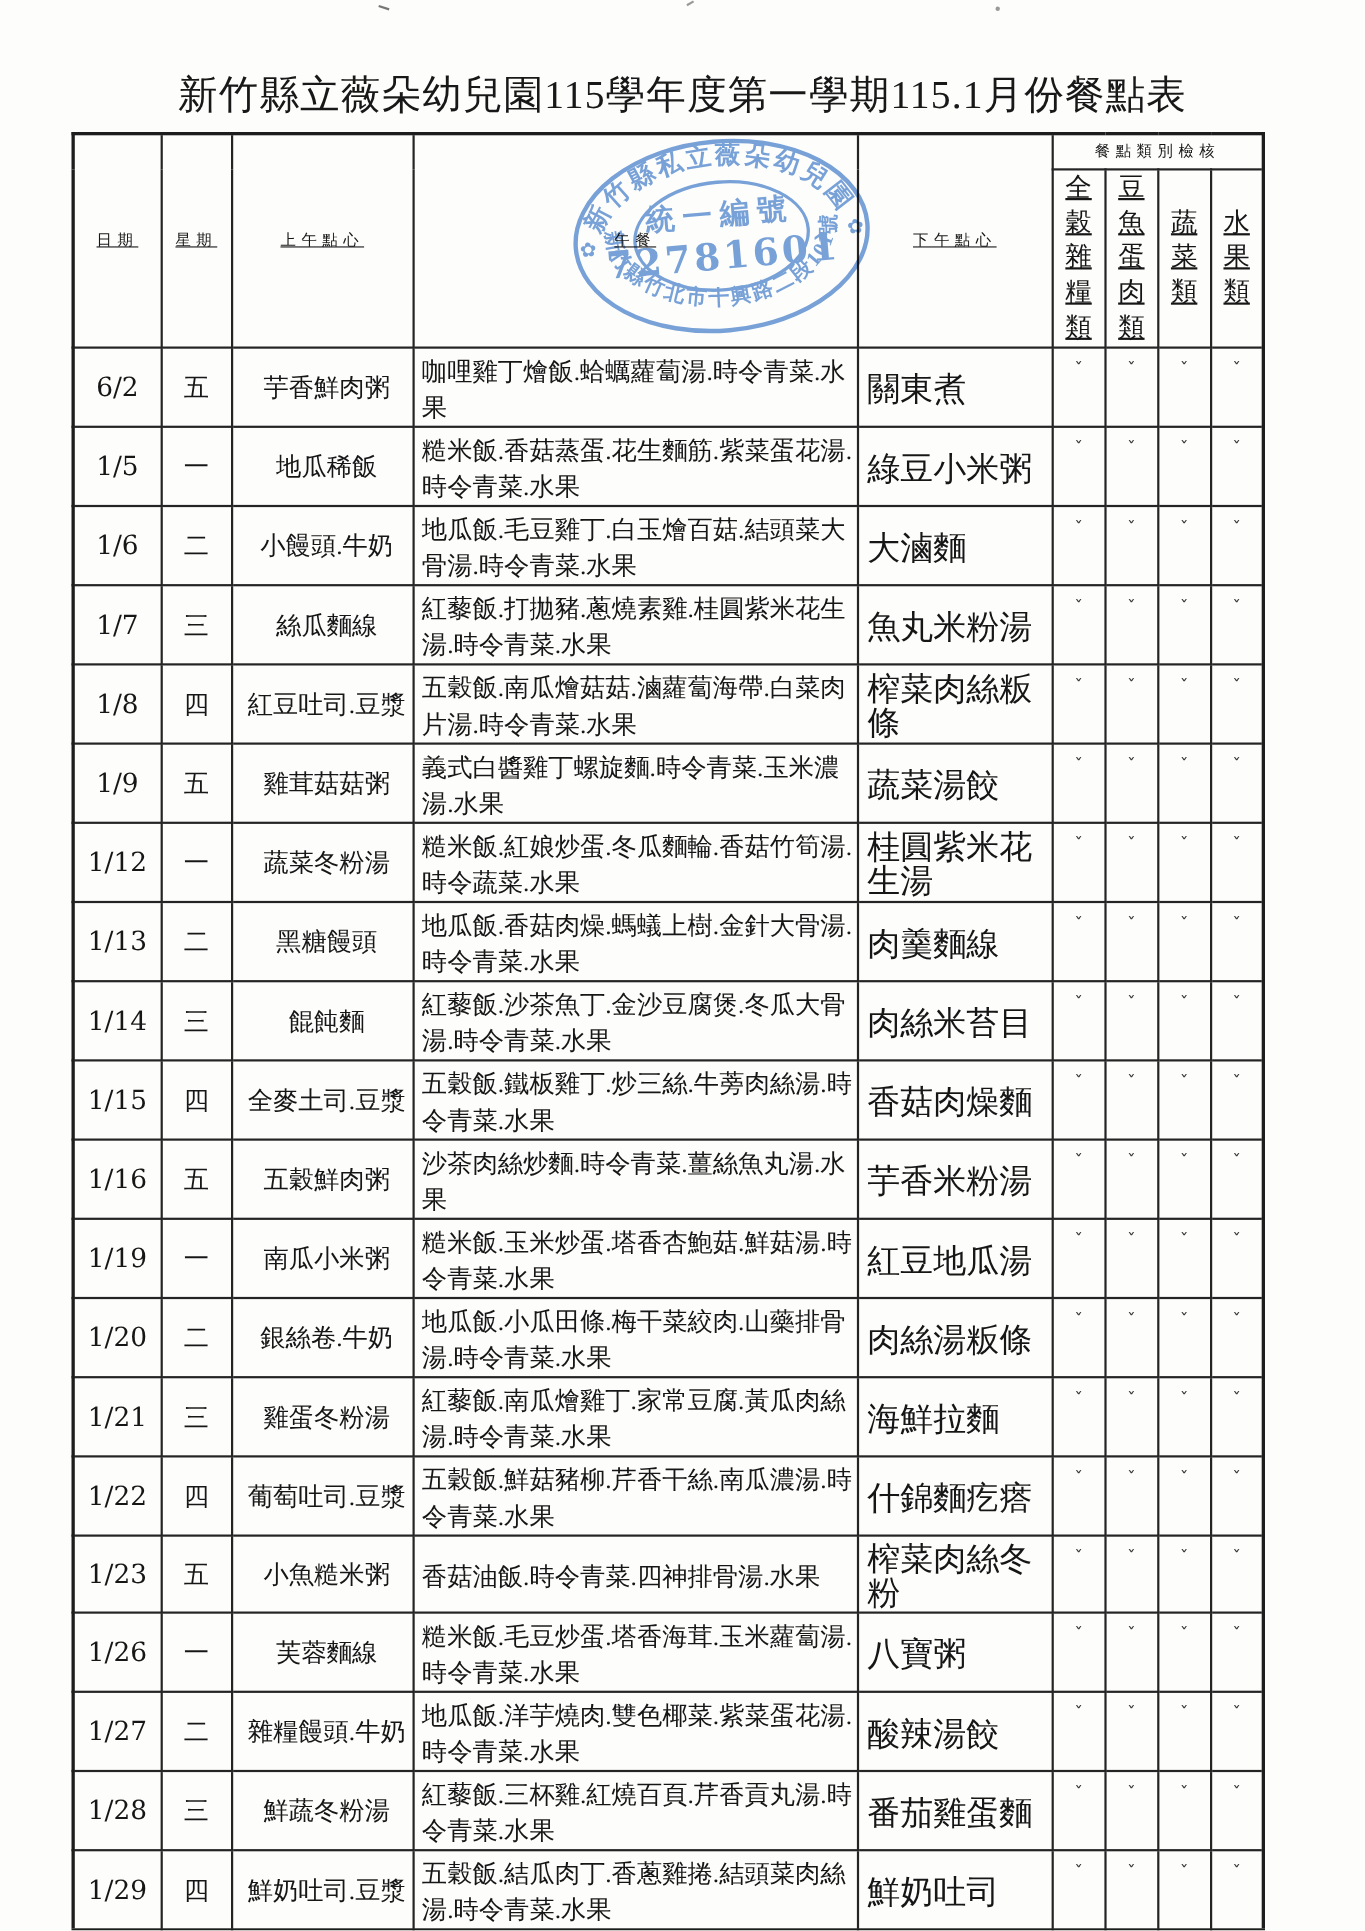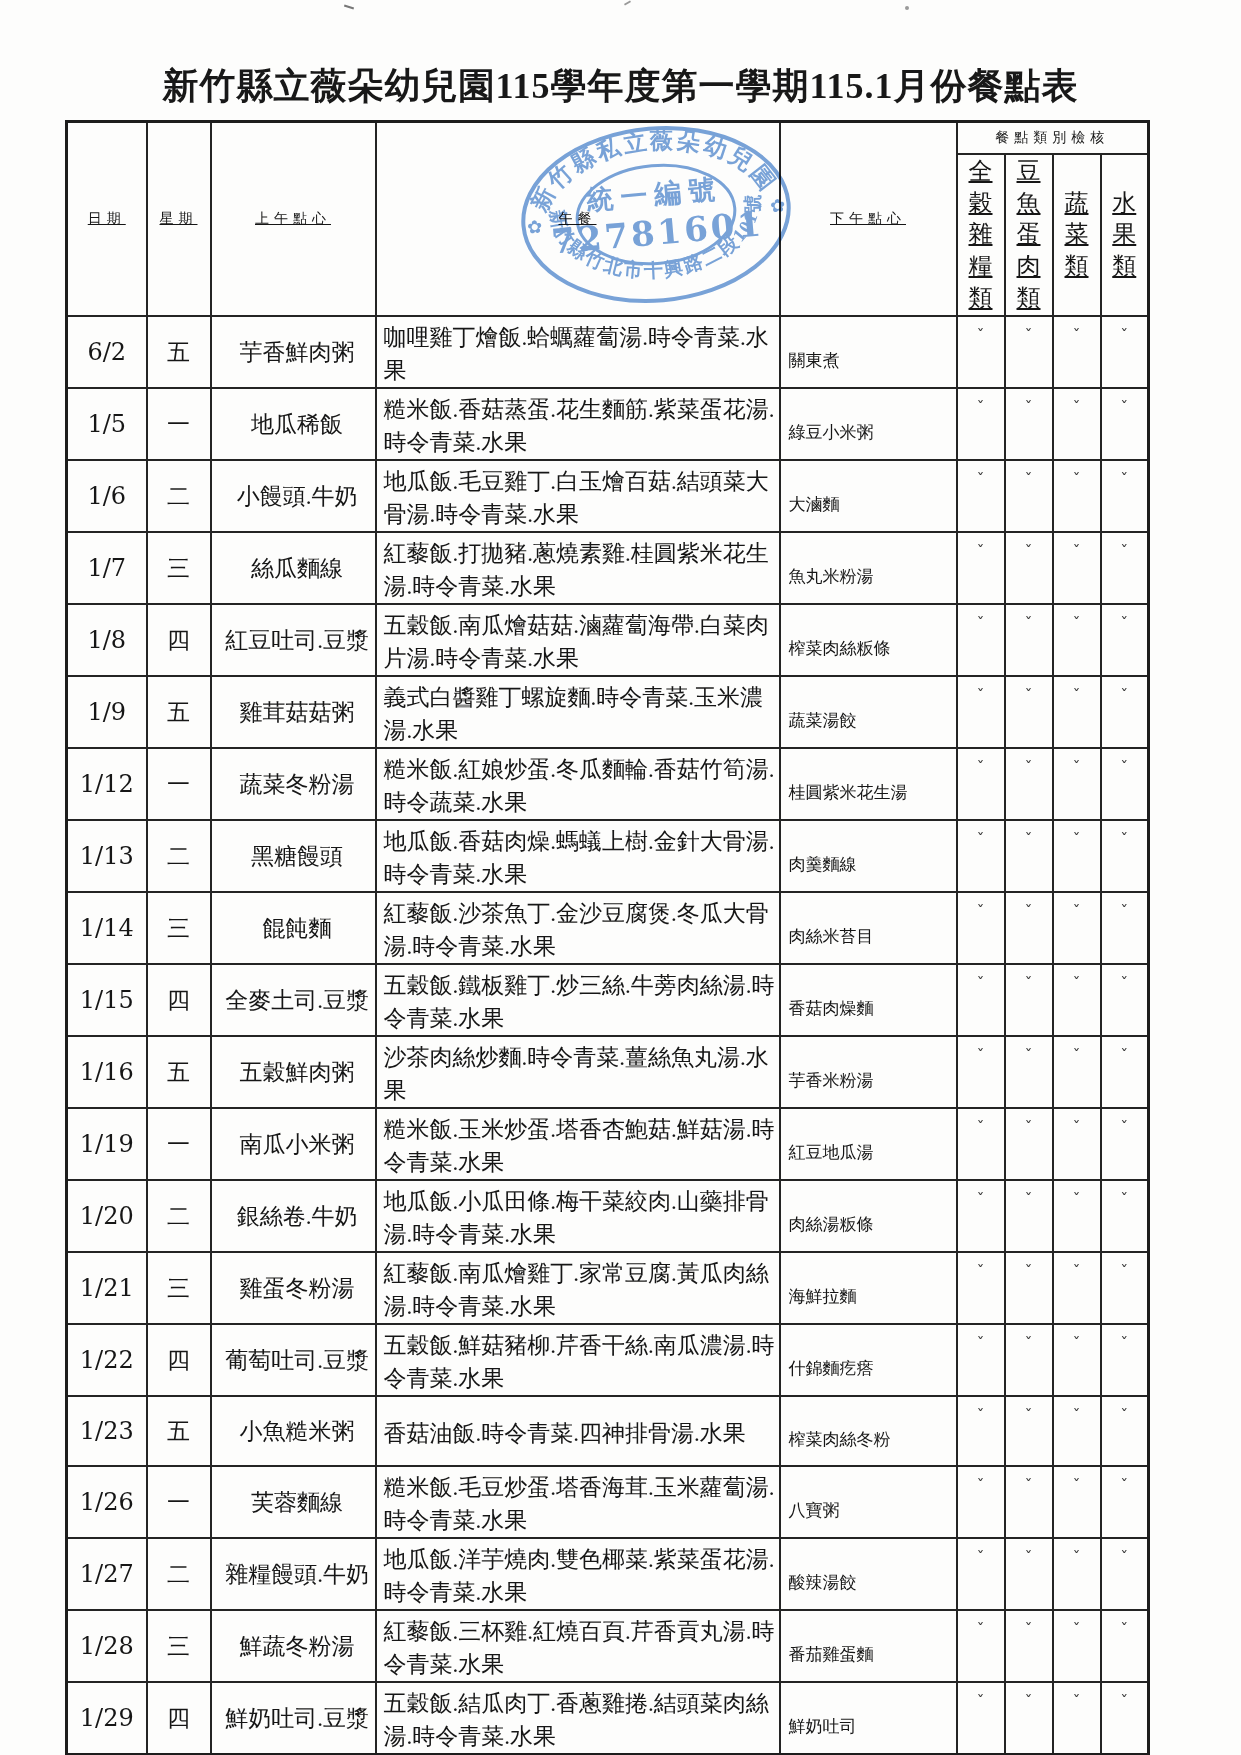--- a/index.html
+++ b/index.html
@@ -8,21 +8,21 @@
     width:1241px;height:1755px;
     background:#fdfdfc;
     font-family:"Liberation Serif","DejaVu Serif",serif;
     color:#161616;
     overflow:hidden;
   }
   
   .title{
     position:absolute;left:0;top:62px;width:1241px;
     text-align:center;
-    font-size:36px;font-weight:700;letter-spacing:1px;
+    font-size:36px;font-weight:400;letter-spacing:1px;
     color:#181818;
   }
   
   table.menu{
     position:absolute;left:65px;top:120px;
     width:1082px;
     border-collapse:collapse;table-layout:fixed;
     background:transparent;
   }
   table.menu td,table.menu th{
@@ -38,21 +38,21 @@
     width:1.15em;margin:0 auto;
     font-size:24px;line-height:1.32;
     word-break:break-all;white-space:normal;
     text-align:center;
   }
   tr.row{height:70px;}
   td.c-date{text-align:center;vertical-align:middle;font-size:24px;font-family:"DejaVu Serif","Liberation Serif",serif;}
   td.c-week{text-align:center;vertical-align:middle;font-size:23px;}
   td.c-morning{vertical-align:middle;font-size:23px;line-height:31px;padding:0 0 0 8px;text-align:center;}
   td.c-lunch{vertical-align:middle;font-size:23px;line-height:33px;padding:4px 4px 0 7px;}
-  td.c-afternoon{vertical-align:middle;font-size:17px;line-height:31px;padding:16px 4px 0 8px;}
+  td.c-afternoon{vertical-align:middle;font-size:30px;line-height:31px;padding:4px 4px 0 8px;}
   td.c-check{
     vertical-align:top;text-align:center;
     font-family:"DejaVu Sans","Liberation Sans",sans-serif;
     font-size:16px;color:#3a3a3a;padding-top:9px;
   }
   
   .stamp{
     position:absolute;left:506px;top:112px;width:300px;height:205px;
     transform:rotate(-5deg);
     mix-blend-mode:multiply;

